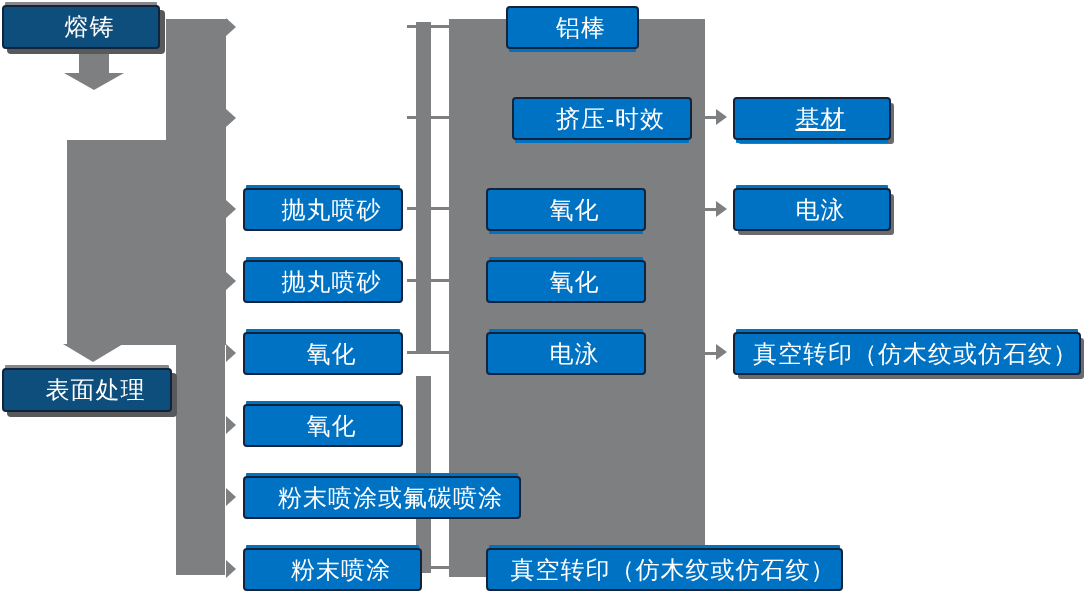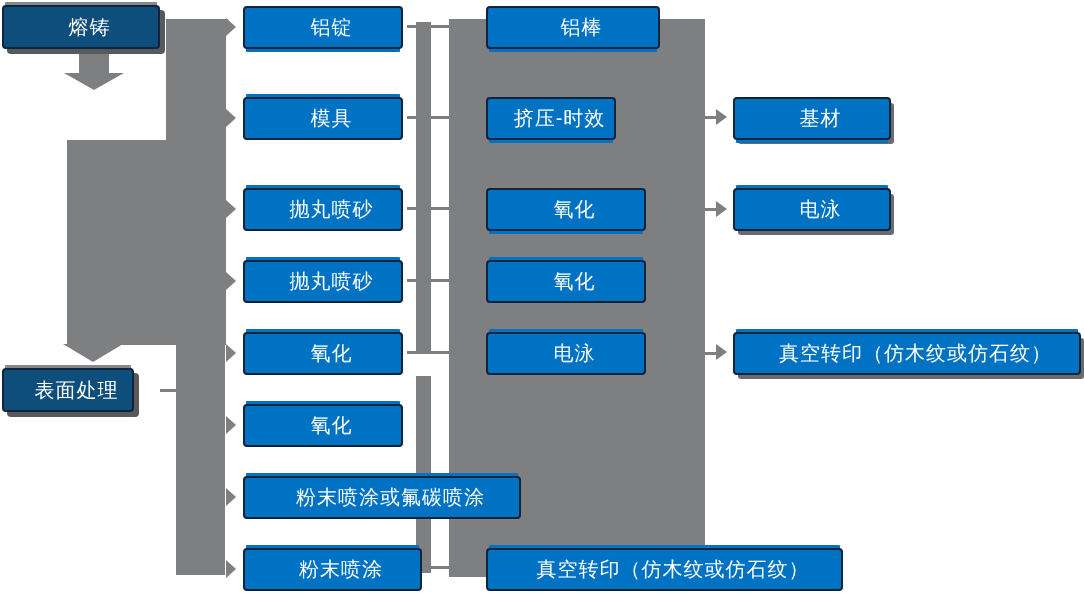--- a/index.html
+++ b/index.html
@@ -24,29 +24,29 @@
     border-top:8px solid transparent;border-bottom:8px solid transparent;
     border-left:11px solid var(--connector-gray);}
   .arr-d{position:absolute;width:0;height:0;z-index:1;
     border-left:30px solid transparent;border-right:30px solid transparent;
     border-top:17px solid var(--connector-gray);}
   
   .box{
     position:absolute;z-index:2;height:43px;box-sizing:border-box;
     display:flex;align-items:center;justify-content:center;
     border:2px solid var(--edge);border-radius:4px;
-    color:var(--text);font-size:20px;letter-spacing:1px;white-space:nowrap;padding-left:17px;
+    color:var(--text);font-size:24px;letter-spacing:1px;white-space:nowrap;padding-left:17px;
   }
   .light{background:var(--node-blue);}
   .dark{background:var(--node-dark-blue);height:44px;
     box-shadow:0 -6px 0 -3px #86888b, 5px 5px 0 var(--shadow-gray);}
   .sl-top{box-shadow:0 -6px 0 -3px var(--node-blue);}
   .sl-bottom{box-shadow:0 6px 0 -3px var(--node-blue);}
   .sh.sl-top{box-shadow:0 -6px 0 -3px var(--node-blue), 4px 5px 0 -1px #6a6b6e;}
-  .sh.sl-bottom{box-shadow:0 6px 0 -3px var(--node-blue), 4px 5px 0 -1px #6a6b6e;}
+  .sh.sl-bottom{box-shadow:0 6px 0 -3px var(--node-blue), 4px 5px 0 -1px #6a6b6e;text-decoration:underline;}
 </style>
 </head>
 <body>
 
 <div class="canvas">
 
   <div class="gbar" style="left:166px;top:19px;width:60px;height:326px"></div>
   <div class="gbar" style="left:67px;top:140px;width:100px;height:205px"></div>
   <div class="gbar" style="left:176px;top:345px;width:49px;height:230px"></div>
 
@@ -77,33 +77,31 @@
   <div class="arr-r" style="left:226px;top:560px"></div>
 
   <div class="gbar" style="left:705px;top:116px;width:12px;height:3px"></div>
   <div class="arr-r2" style="left:716px;top:109px"></div>
   <div class="gbar" style="left:705px;top:208px;width:12px;height:3px"></div>
   <div class="arr-r2" style="left:716px;top:201px"></div>
   <div class="gbar" style="left:705px;top:352px;width:12px;height:3px"></div>
   <div class="arr-r2" style="left:716px;top:344px"></div>
 
   <div class="box dark" style="left:2px;top:5px;width:158px">熔铸</div>
-  <div class="box dark" style="left:2px;top:368px;width:132px">表面处理</div>
+  <div class="box dark" style="left:2px;top:368px;width:170px">表面处理</div>
 
-  <div class="box light sl-bottom" style="left:243px;top:6px;width:160px">铝锭</div>
-  <div class="box light sl-top" style="left:243px;top:97px;width:160px">模具</div>
   <div class="box light sl-top" style="left:243px;top:188px;width:160px">抛丸喷砂</div>
   <div class="box light sl-top" style="left:243px;top:260px;width:160px">抛丸喷砂</div>
   <div class="box light sl-top" style="left:243px;top:332px;width:160px">氧化</div>
   <div class="box light sl-top" style="left:243px;top:404px;width:160px">氧化</div>
   <div class="box light sl-top" style="left:243px;top:476px;width:278px">粉末喷涂或氟碳喷涂</div>
   <div class="box light sl-top" style="left:243px;top:548px;width:179px">粉末喷涂</div>
 
-  <div class="box light sl-bottom" style="left:486px;top:6px;width:174px">铝棒</div>
-  <div class="box light sl-bottom" style="left:486px;top:97px;width:130px">挤压-时效</div>
+  <div class="box light sl-bottom" style="left:506px;top:6px;width:133px">铝棒</div>
+  <div class="box light sl-bottom" style="left:512px;top:97px;width:180px">挤压-时效</div>
   <div class="box light sl-bottom" style="left:486px;top:188px;width:160px">氧化</div>
   <div class="box light sl-top" style="left:486px;top:260px;width:160px">氧化</div>
   <div class="box light sl-top" style="left:486px;top:332px;width:160px">电泳</div>
   <div class="box light sl-top" style="left:486px;top:548px;width:357px">真空转印（仿木纹或仿石纹）</div>
 
   <div class="box light sh sl-bottom" style="left:733px;top:97px;width:158px">基材</div>
   <div class="box light sh sl-top" style="left:733px;top:188px;width:158px">电泳</div>
   <div class="box light sh sl-top" style="left:733px;top:332px;width:348px">真空转印（仿木纹或仿石纹）</div>
 
 </div>

